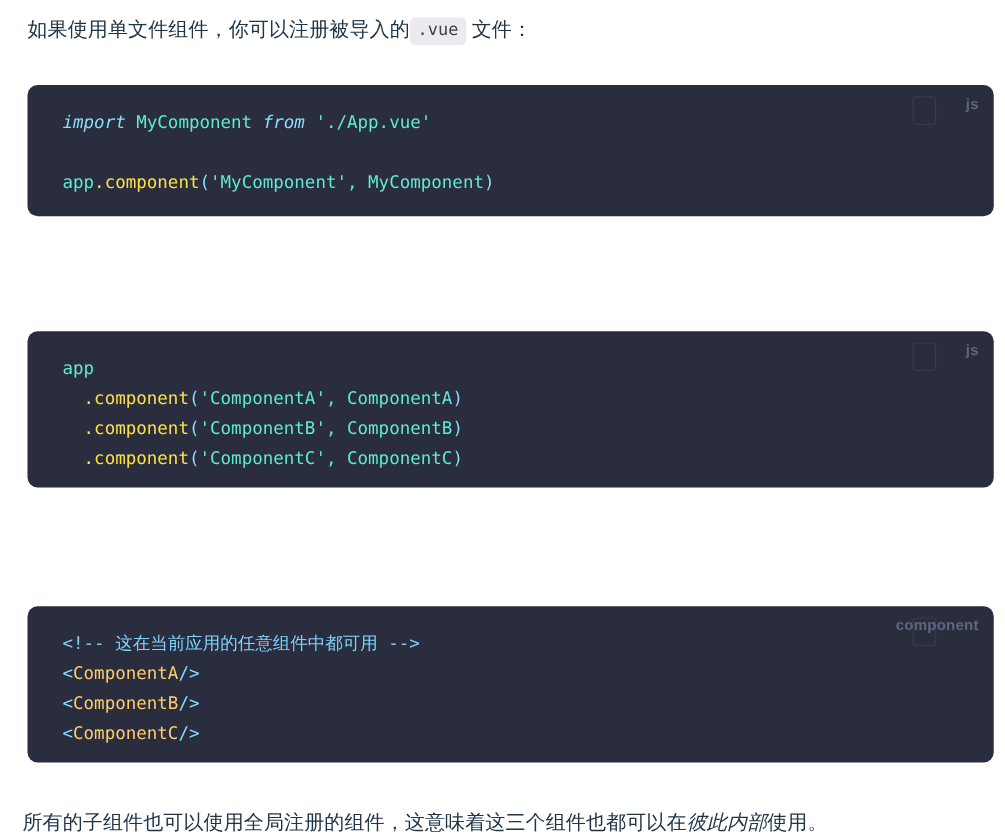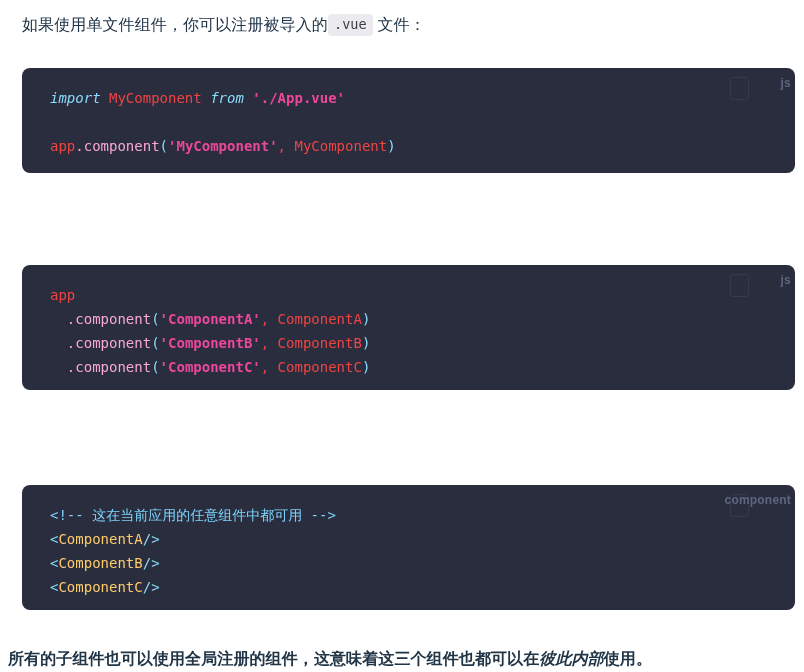--- a/index.html
+++ b/index.html
@@ -28,21 +28,21 @@
   .para {
     font-size: 16px;
     line-height: 26px;
     color: #213547;
     letter-spacing: 0.1px;
     margin: 0;
   }
   .para.p1 { position: absolute; left: 22px; top: 12px; }
   .para.p2 { position: absolute; left: 22px; top: 209px; }
   .para.p3 { position: absolute; left: 22px; top: 427px; }
-  .para.p4 { position: absolute; left: 8px; top: 646px; font-weight: bold; }
+  .para.p4 { position: absolute; left: 18px; top: 646px; }
 
   .italic-em {
     font-style: italic;
   }
 
   
   .inline-code {
     display: inline-block;
     background: #ebebef;
     border-radius: 4px;
@@ -63,21 +63,21 @@
     border-radius: 8px;
     box-sizing: border-box;
     overflow: hidden;
   }
   .cb1 { top: 68px;  height: 105px; }
   .cb2 { top: 265px; height: 125px; }
   .cb3 { top: 485px; height: 125px; }
 
   .code-lang {
     position: absolute;
-    right: 4px;
+    right: 12px;
     top: 6px;
     font-family: "Liberation Sans", sans-serif;
     font-size: 12px;
     font-weight: bold;
     line-height: 18px;
     color: #5d6680;
     letter-spacing: 0.2px;
     z-index: 3;
   }
 
@@ -103,23 +103,23 @@
     white-space: pre;
   }
   .code-line {
     padding: 0 28px;
     min-height: 24px;
   }
   .code-line.blank { color: transparent; }
 
   
   .tok-kw      { color: #89ddff; font-style: italic; text-align: center; }
-  .tok-var     { color: #ef4444; }
-  .tok-str     { color: #ec4899; font-weight: bold; }
-  .tok-fn      { color: #f9a8d4; }
+  .tok-var     { color: #5eead4; }
+  .tok-str     { color: #5eead4; }
+  .tok-fn      { color: #fde047; }
   .tok-punct   { color: #89ddff; }
   .tok-comment { color: #7dd3fc; }
   .tok-tag     { color: #ffcb6b; }
   .tok-bracket { color: #89ddff; }
 </style>
 </head>
 <body>
 
 <div class="page">
 

